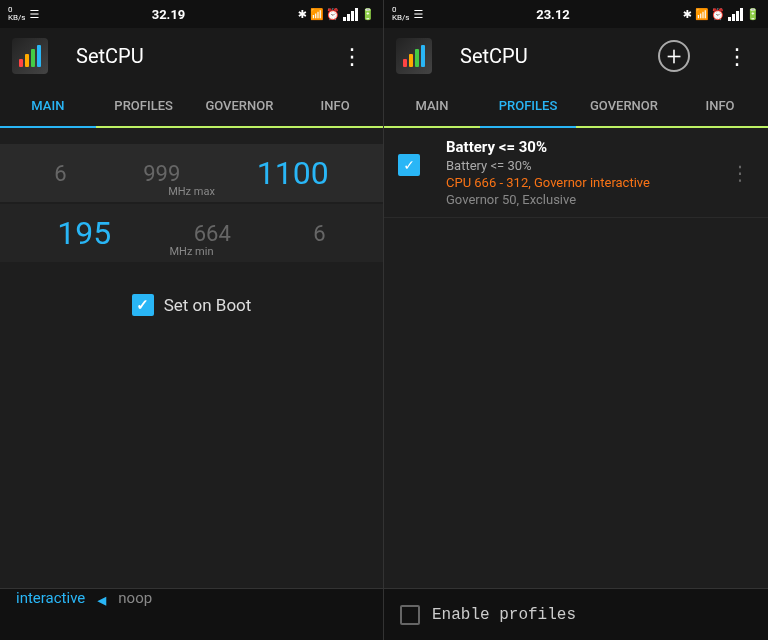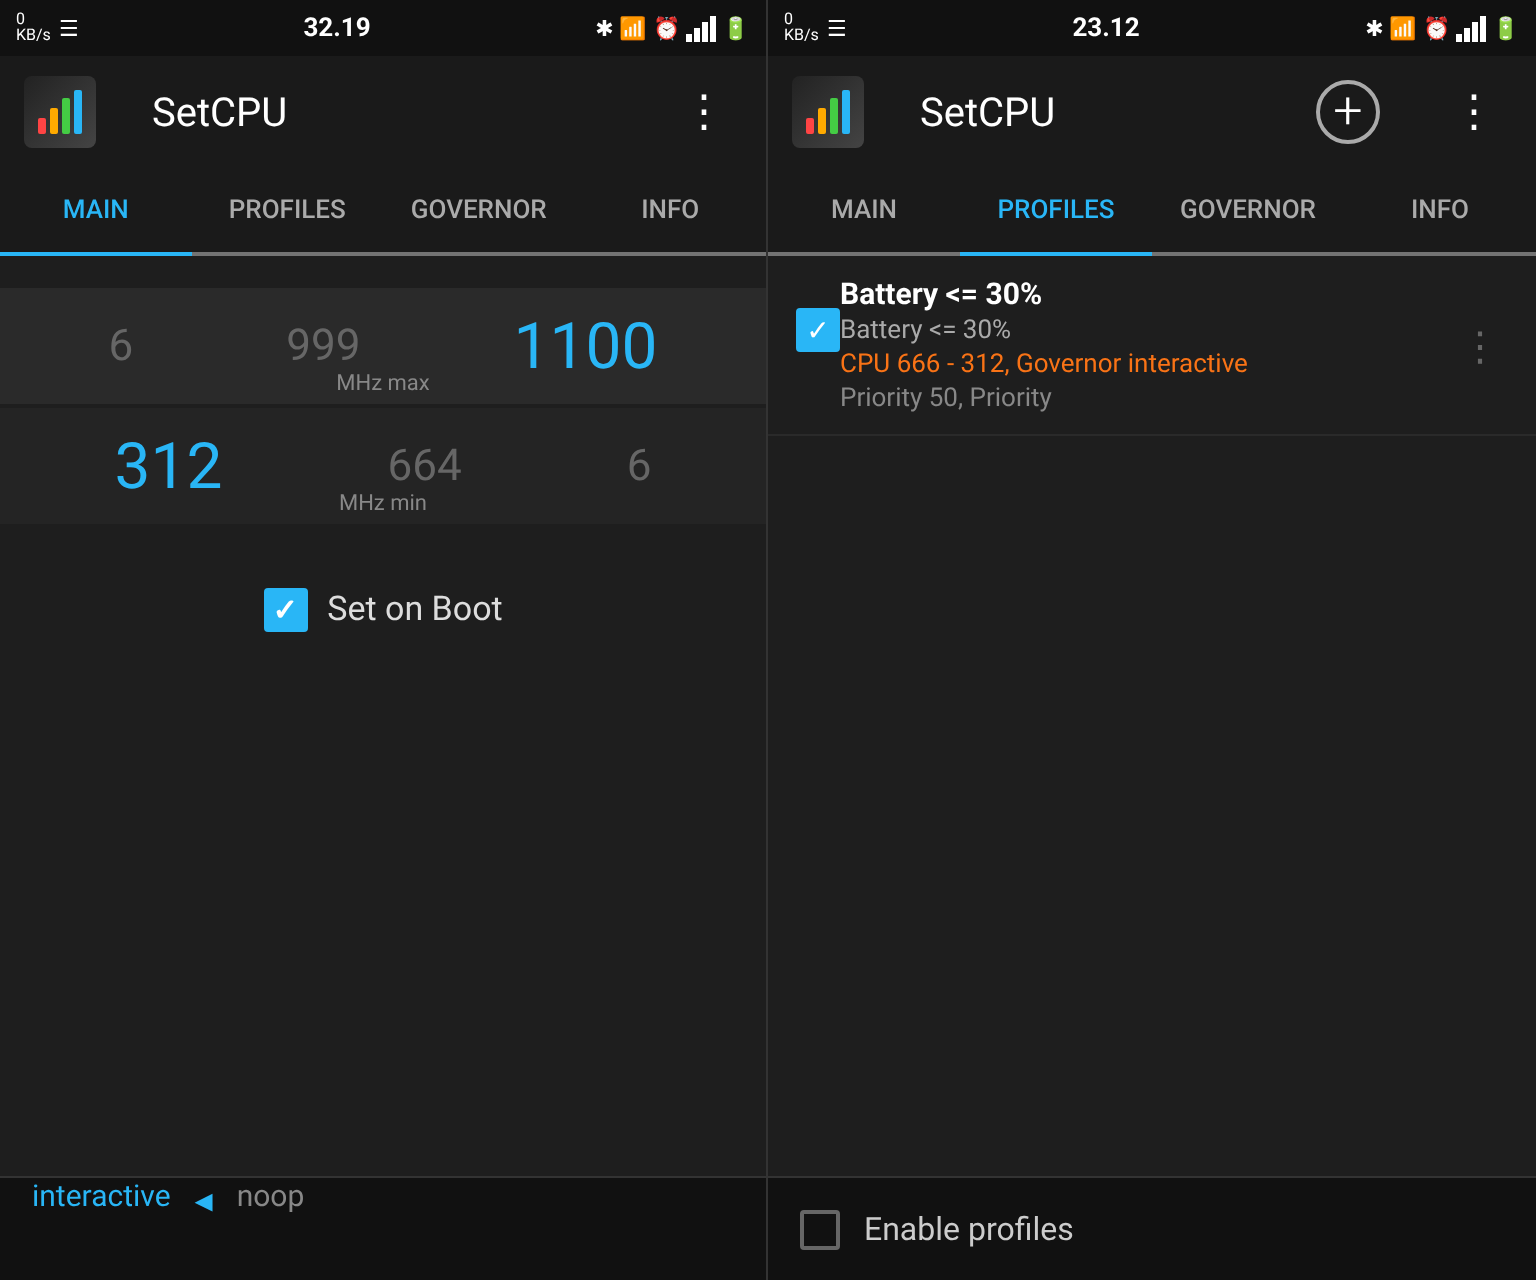--- a/index.html
+++ b/index.html
@@ -70,21 +70,21 @@
       font-size: 22px;
       cursor: pointer;
       padding: 4px 8px;
     }
 
     
     .tab-bar {
       height: 44px;
       background: #1a1a1a;
       display: flex;
-      border-bottom: 2px solid #737373;
+      border-bottom: 2px solid #bef264;
     }
     .tab {
       flex: 1;
       display: flex;
       align-items: center;
       justify-content: center;
       color: #aaa;
       font-size: 13px;
       font-weight: 500;
       cursor: pointer;
@@ -224,21 +224,21 @@
       background: #1e1e1e;
       display: flex;
       flex-direction: column;
     }
 
     .profile-item {
       padding: 10px 14px;
       border-bottom: 1px solid #2a2a2a;
       display: flex;
       align-items: flex-start;
-      gap: 0;
+      gap: 26px;
       position: relative;
     }
     .profile-checkbox {
       width: 22px;
       height: 22px;
       border: 2px solid #29b6f6;
       border-radius: 2px;
       display: flex;
       align-items: center;
       justify-content: center;
@@ -295,20 +295,21 @@
       width: 20px;
       height: 20px;
       border: 2px solid #666;
       border-radius: 2px;
       background: transparent;
       flex-shrink: 0;
     }
     .enable-label {
       color: #ccc;
       font-size: 16px;
+      font-family: Liberation Mono, monospace;
     }
 
     
     .icon-bars {
       display: flex;
       align-items: flex-end;
       gap: 2px;
       height: 22px;
     }
     .icon-bar {
@@ -380,21 +381,21 @@
         <div class="slider-numbers">
           <span class="slider-num">6</span>
           <span class="slider-num">999</span>
           <span class="slider-num active">1100</span>
         </div>
         <span class="slider-label">MHz max</span>
       </div>
 
       <div class="slider-row" style="background:#242424;">
         <div class="slider-numbers">
-          <span class="slider-num active">312</span>
+          <span class="slider-num active">195</span>
           <span class="slider-num">664</span>
           <span class="slider-num">6</span>
         </div>
         <span class="slider-label">MHz min</span>
       </div>
     </div>
 
     <div class="boot-row">
       <div class="checkbox-blue"></div>
       <span class="boot-label">Set on Boot</span>
@@ -462,21 +463,21 @@
     </div>
   </div>
 
   <div class="profiles-content">
     <div class="profile-item">
       <div class="profile-checkbox"></div>
       <div class="profile-text">
         <div class="profile-name">Battery &lt;= 30%</div>
         <div class="profile-condition">Battery &lt;= 30%</div>
         <div class="profile-cpu">CPU 666 - 312, Governor interactive</div>
-        <div class="profile-priority">Priority 50, Priority</div>
+        <div class="profile-priority">Governor 50, Exclusive</div>
       </div>
       <span class="profile-menu">⋮</span>
     </div>
 
     <div class="enable-row">
       <div class="enable-checkbox"></div>
       <span class="enable-label">Enable profiles</span>
     </div>
   </div>
 

